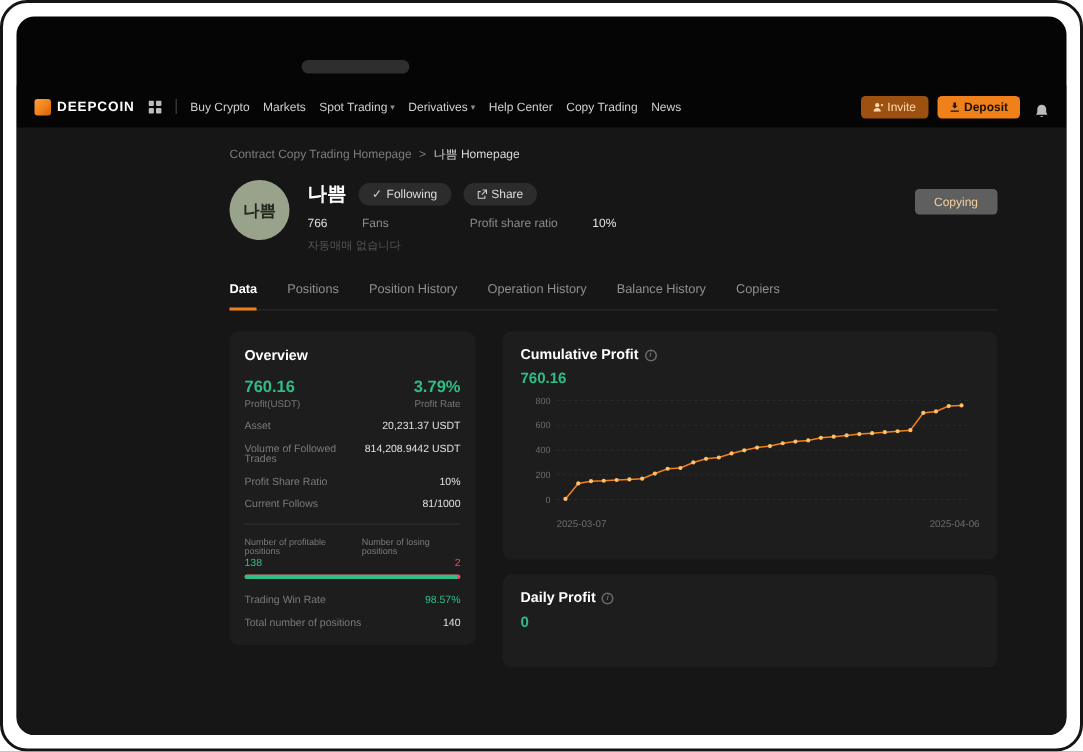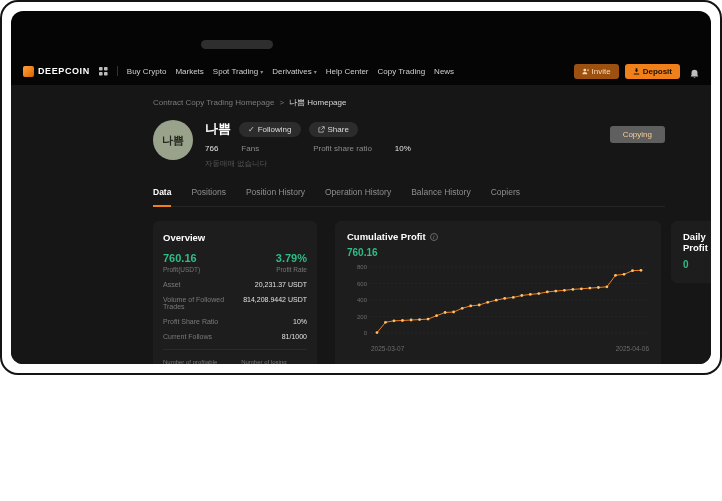--- a/index.html
+++ b/index.html
@@ -1,17 +1,17 @@
 <!DOCTYPE html>
 <html><head>
 <meta charset="utf-8">
 <style>
   *{margin:0;padding:0;box-sizing:border-box}
   html,body{width:722px;height:501px;background:#ffffff;font-family:"Liberation Sans",sans-serif;}
-  .canvas{width:722px;height:375px;background:#fff;border:2px solid #141414;border-radius:18px;padding:9px;overflow:hidden}
+  .canvas{width:722px;height:501px;background:#fff;border:2px solid #141414;border-radius:18px;padding:9px;overflow:hidden}
   .window{width:100%;height:100%;background:#050505;border-radius:12px;overflow:hidden;color:#d6d6d6;display:flex;flex-direction:column}
 
   
   .browser-bar{height:46px;display:flex;align-items:flex-end;flex:none}
   .tab-pill{width:72px;height:9px;border-radius:5px;background:#2e2e2e;margin-left:190px;margin-bottom:8px}
 
   
   .navbar{height:28px;display:flex;align-items:center;padding:0 12px;gap:9px;flex:none;background:#050505}
   .logo{display:flex;align-items:center;gap:4px;cursor:pointer}
   .logo-mark{width:11px;height:11px;border-radius:2px;background:linear-gradient(135deg,#ffa13d 0%,#f0801a 55%,#c96408 100%)}
@@ -66,21 +66,21 @@
   .ov-row .lab{color:#7a7a7a}
   .ov-row .val{color:#e0e0e0;white-space:nowrap}
   .pos-labels{display:flex;justify-content:space-between;font-size:6px;color:#7a7a7a;margin-top:9px;gap:4px}
   .pos-counts{display:flex;justify-content:space-between;font-size:7px;margin-top:1px}
   .pos-counts .win{color:#2ebd85}
   .pos-counts .lose{color:#f6465d}
   .bar{height:3px;border-radius:2px;background:#f6465d;margin-top:4px;overflow:hidden;display:flex}
   .bar-fill{height:100%;background:#2ebd85}
   .ov-row .green{color:#2ebd85}
 
-  .right-col{display:flex;flex-direction:row;gap:10px;width:330px}
+  .right-col{display:flex;flex-direction:column;gap:10px;width:330px}
   .chart-card{padding:10px 12px;height:152px}
   .chart-title{font-size:9.5px;font-weight:bold;color:#fff;display:flex;gap:4px;align-items:center}
   .info{width:8px;height:8px;border:1px solid #6a6a6a;border-radius:50%;color:#6a6a6a;font-size:5.5px;display:flex;align-items:center;justify-content:center;font-style:italic}
   .chart-val{color:#2ebd85;font-size:10px;font-weight:bold;margin-top:5px}
   .chart-wrap{margin-top:3px}
   .x-labels{display:flex;justify-content:space-between;font-size:6.5px;color:#6c6c6c;padding-left:24px;margin-top:0px}
   .daily-card{padding:10px 12px;height:62px}
   .daily-val{color:#2ebd85;font-size:10px;font-weight:bold;margin-top:6px}
 </style>
 </head>

